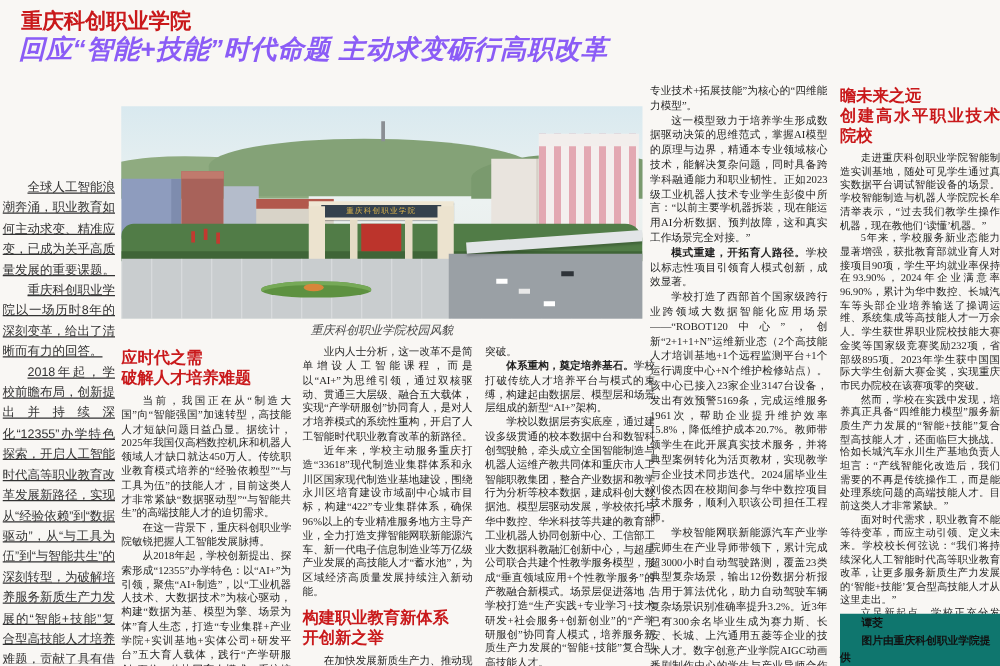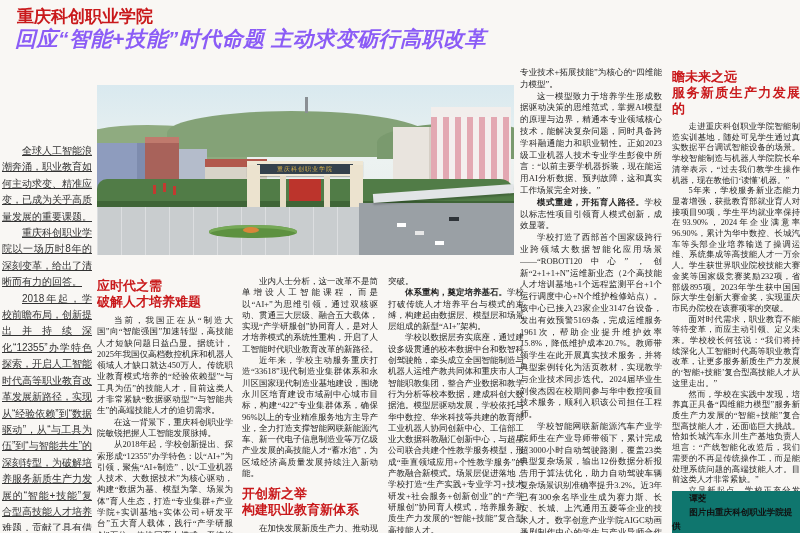--- a/index.html
+++ b/index.html
@@ -107,37 +107,38 @@
     <div class="car1"></div>
     <div class="car2"></div>
     <div class="car3"></div>
     <div class="car4"></div>
     <div class="boat"></div>
     <div class="boat-dot"></div>
     <div class="flag1"></div>
     <div class="flag2"></div>
     <div class="flag3"></div>
   </div>
+  <div class="caption">重庆科创职业学院校园风貌</div>
 
   <div class="col col-a">
     <h2 class="sec">
       <span>应时代之需</span>
       <span>破解人才培养难题</span>
     </h2>
     <p>当前，我国正在从“制造大国”向“智能强国”加速转型，高技能人才短缺问题日益凸显。据统计，2025年我国仅高档数控机床和机器人领域人才缺口就达450万人。传统职业教育模式培养的“经验依赖型”“与工具为伍”的技能人才，目前这类人才非常紧缺“数据驱动型”“与智能共生”的高端技能人才的迫切需求。</p>
     <p>在这一背景下，重庆科创职业学院敏锐把握人工智能发展脉搏。</p>
     <p>从2018年起，学校创新提出、探索形成“12355”办学特色：以“AI+”为引领，聚焦“AI+制造”，以“工业机器人技术、大数据技术”为核心驱动，构建“数据为基、模型为擎、场景为体”育人生态，打造“专业集群+产业学院+实训基地+实体公司+研发平台”五大育人载体，践行“产学研服创”五位一体协同育人模式，系统培养服务新质生产力发展的“智能+技能”复合型高技能人才。</p>
   </div>
 
   <div class="col col-b">
     <p>业内人士分析，这一改革不是简单增设人工智能课程，而是以“AI+”为思维引领，通过双核驱动、贯通三大层级、融合五大载体，实现“产学研服创”协同育人，是对人才培养模式的系统性重构，开启了人工智能时代职业教育改革的新路径。</p>
     <p>近年来，学校主动服务重庆打造“33618”现代制造业集群体系和永川区国家现代制造业基地建设，围绕永川区培育建设市域副中心城市目标，构建“422”专业集群体系，确保96%以上的专业精准服务地方主导产业，全力打造支撑智能网联新能源汽车、新一代电子信息制造业等万亿级产业发展的高技能人才“蓄水池”，为区域经济高质量发展持续注入新动能。</p>
     <h2 class="sec mid">
+      <span>构建职业教育新体系</span>
       <span>开创新之举</span>
-      <span>构建职业教育新体系</span>
     </h2>
     <p>在加快发展新质生产力、推动现代化产业体系建设的时代背景下，重庆科创职业院校通过系统性改革，实现三大</p>
   </div>
 
   <div class="col col-c">
     <p class="cont">突破。</p>
     <p><b class="lead">体系重构，奠定培养基石。</b><span>学校打破传统人才培养平台与模式的束缚，构建起由数据层、模型层和场景层组成的新型“AI+”架构。</span></p>
     <p>学校以数据层夯实底座，通过建设多级贯通的校本数据中台和数智科创驾驶舱，牵头成立全国智能制造与机器人运维产教共同体和重庆市人工智能职教集团，整合产业数据和教学行为分析等校本数据，建成科创大数据池。模型层驱动发展，学校依托与华中数控、华米科技等共建的教育部工业机器人协同创新中心、工信部工业大数据科教融汇创新中心，与超星公司联合共建个性教学服务模型，形成“垂直领域应用+个性教学服务”的产教融合新模式。场景层促进落地，学校打造“生产实践+专业学习+技术研发+社会服务+创新创业”的“产学研服创”协同育人模式，培养服务新质生产力发展的“智能+技能”复合型高技能人才。</p>
 
   </div>
@@ -147,27 +148,27 @@
     <p>这一模型致力于培养学生形成数据驱动决策的思维范式，掌握AI模型的原理与边界，精通本专业领域核心技术，能解决复杂问题，同时具备跨学科融通能力和职业韧性。正如2023级工业机器人技术专业学生彭俊中所言：“以前主要学机器拆装，现在能运用AI分析数据、预判故障，这和真实工作场景完全对接。”</p>
     <p><b class="lead">模式重建，开拓育人路径。</b><span>学校以标志性项目引领育人模式创新，成效显著。</span></p>
     <p>学校打造了西部首个国家级跨行业跨领域大数据智能化应用场景——“ROBOT120中心”，创新“2+1+1+N”运维新业态（2个高技能人才培训基地+1个远程监测平台+1个运行调度中心+N个维护检修站点）。该中心已接入23家企业3147台设备，发出有效预警5169条，完成运维服务1961次，帮助企业提升维护效率15.8%，降低维护成本20.7%。教师带领学生在此开展真实技术服务，并将典型案例转化为活页教材，实现教学与企业技术同步迭代。2024届毕业生刘俊杰因在校期间参与华中数控项目技术服务，顺利入职该公司担任工程师。</p>
     <p>学校智能网联新能源汽车产业学院师生在产业导师带领下，累计完成超3000小时自动驾驶路测，覆盖23类典型复杂场景，输出12份数据分析报告用于算法优化，助力自动驾驶车辆复杂场景识别准确率提升3.2%。近3年已有300余名毕业生成为赛力斯、长安、长城、上汽通用五菱等企业的技术人才。数字创意产业学院AIGC动画番剧制作中心的学生与产业导师合作完成《盖世帝尊》《仙武传》等三维动画，全网播放量超94.9亿，创造产值300余万元。</p>
 
   </div>
 
   <div class="col col-e">
     <h2 class="sec">
       <span>瞻未来之远</span>
-      <span>服务新质生产力发展的</span>
+      <span>创建高水平职业技术院校</span>
     </h2>
     <div class="etext">
       <p>走进重庆科创职业学院智能制造实训基地，随处可见学生通过真实数据平台调试智能设备的场景。学校智能制造与机器人学院院长牟清举表示，“过去我们教学生操作机器，现在教他们‘读懂’机器。”</p>
       <p>5年来，学校服务新业态能力显著增强，获批教育部就业育人对接项目90项，学生平均就业率保持在93.90%，2024年企业满意率96.90%，累计为华中数控、长城汽车等头部企业培养输送了操调运维、系统集成等高技能人才一万余人。学生获世界职业院校技能大赛金奖等国家级竞赛奖励232项，省部级895项。2023年学生获中国国际大学生创新大赛金奖，实现重庆市民办院校在该赛项零的突破。</p>
+      <p>然而，学校在实践中发现，培养真正具备“四维能力模型”服务新质生产力发展的“智能+技能”复合型高技能人才，还面临巨大挑战。恰如长城汽车永川生产基地负责人坦言：“产线智能化改造后，我们需要的不再是传统操作工，而是能处理系统问题的高端技能人才。目前这类人才非常紧缺。”</p>
       <p>面对时代需求，职业教育不能等待变革，而应主动引领、定义未来。学校校长何弦说：“我们将持续深化人工智能时代高等职业教育改革，让更多服务新质生产力发展的‘智能+技能’复合型高技能人才从这里走出。”</p>
-      <p>然而，学校在实践中发现，培养真正具备“四维能力模型”服务新质生产力发展的“智能+技能”复合型高技能人才，还面临巨大挑战。恰如长城汽车永川生产基地负责人坦言：“产线智能化改造后，我们需要的不再是传统操作工，而是能处理系统问题的高端技能人才。目前这类人才非常紧缺。”</p>
       <p>立足新起点，学校正充分发挥“智能+技能”复合型高技能人才培养的先发优势，着力构建校园、产业园、科技园“三园一体”发展格局，大力推进“区域发展离不开、产业升级强支撑、职教出海有品牌”的高水平职业技术院校建设，持续为服务国家战略和区域发展注入人才动能，为新时代高等职业教育改革贡献更多“科创智慧”与“科创方案”。</p>
     </div>
   </div>
 
   <div class="credits">
     <div>谭茭</div>
     <div>图片由重庆科创职业学院提供</div>
   </div>
 
 </div>

